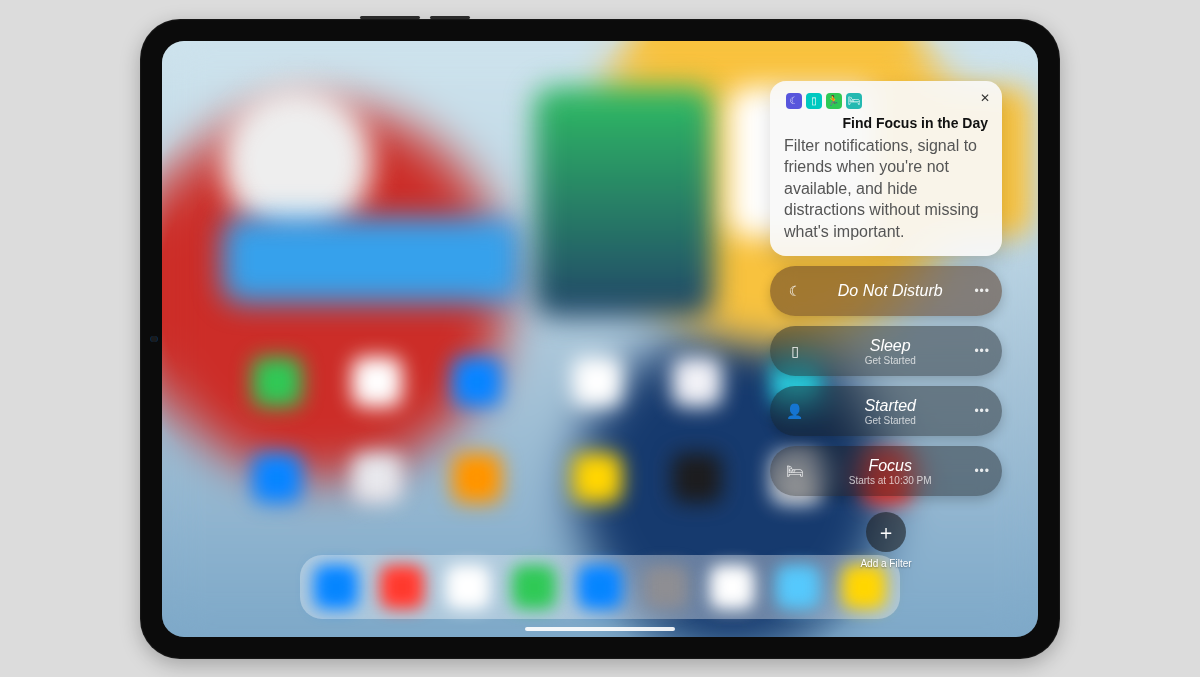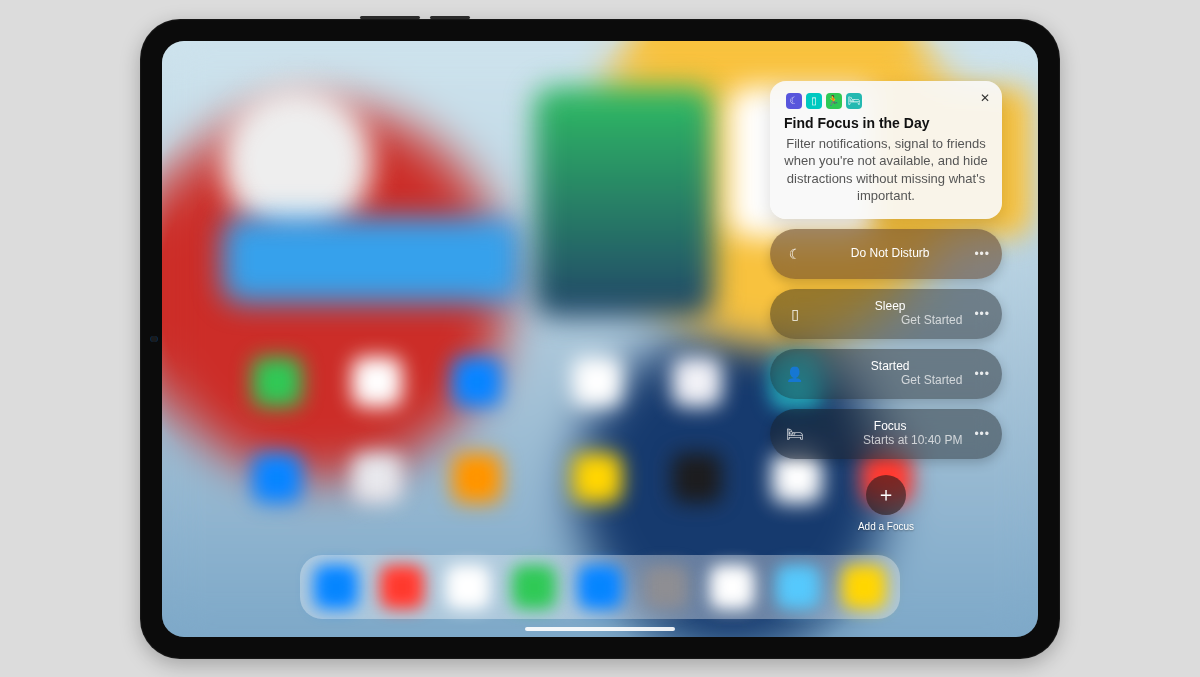--- a/index.html
+++ b/index.html
@@ -81,38 +81,38 @@
     display:flex; align-items:center; justify-content:center;
     font-size:12px; color:#333; cursor:pointer;
     border-radius:50%;
   }
   .card .mini-icons { display:flex; gap:4px; margin-bottom:6px; margin-left:2px;}
   .card .mini-icons span {
     width:16px; height:16px; border-radius:4px; display:flex; align-items:center; justify-content:center;
     font-size:10px; color:#fff;
   }
   .mi-moon{background:#5856d6;} .mi-work{background:#00c7be;} .mi-run{background:#34c759;} .mi-bed{background:#2ab7b0;}
-  .card h3 { font-size:14px; font-weight:600; text-align:left; color:#111; margin-bottom:4px;}
-  .card p { font-size:13px; line-height:1.35; color:#555; text-align:center; }
+  .card h3 { font-size:14px; font-weight:600; text-align:right; color:#111; margin-bottom:4px;}
+  .card p { font-size:16px; line-height:1.35; color:#555; }
 
   .focus-item {
     height:50px; border-radius:25px;
     background: rgba(20,20,20,.42);
     backdrop-filter: blur(12px);
     display:flex; align-items:center;
     padding:0 12px 0 14px;
     color:#fff; gap:12px;
     box-shadow: 0 4px 12px rgba(0,0,0,.2);
     cursor:pointer;
   }
   .focus-item.dnd { background: rgba(90,60,40,.55); }
   .focus-item .fi-icon { width:22px; height:22px; display:flex; align-items:center; justify-content:center; font-size:14px; opacity:.95;}
   .focus-item .fi-text { flex:1; text-align:center; display:flex; flex-direction:column; line-height:1.15; }
-  .focus-item .fi-label { font-size:12px; font-weight:500; }
-  .focus-item .fi-sub { font-size:12px; opacity:.7;text-align:right; }
+  .focus-item .fi-label { font-size:16px; font-weight:500;font-style:italic; }
+  .focus-item .fi-sub { font-size:10px; opacity:.7; }
   .focus-item .fi-more { font-size:12px; letter-spacing:1px; opacity:.85; cursor:pointer;}
 
   .add-focus {
     display:flex; flex-direction:column; align-items:center; gap:6px;
     margin-top:6px; cursor:pointer;
   }
   .add-focus .plus {
     width:40px; height:40px; border-radius:50%;
     background: rgba(20,20,20,.55);
     color:#fff; font-size:20px; display:flex; align-items:center; justify-content:center;
@@ -206,25 +206,25 @@
           <span class="fi-label">Started</span>
           <span class="fi-sub">Get Started</span>
         </span>
         <span class="fi-more">•••</span>
       </div>
 
       <div class="focus-item">
         <span class="fi-icon glyph">🛏</span>
         <span class="fi-text">
           <span class="fi-label">Focus</span>
-          <span class="fi-sub">Starts at 10:40 PM</span>
+          <span class="fi-sub">Starts at 10:30 PM</span>
         </span>
         <span class="fi-more">•••</span>
       </div>
 
       <div class="add-focus">
         <div class="plus">＋</div>
-        <div class="lbl">Add a Focus</div>
+        <div class="lbl">Add a Filter</div>
       </div>
     </div>
 
   </div>
 </div>
 
 </body></html>

